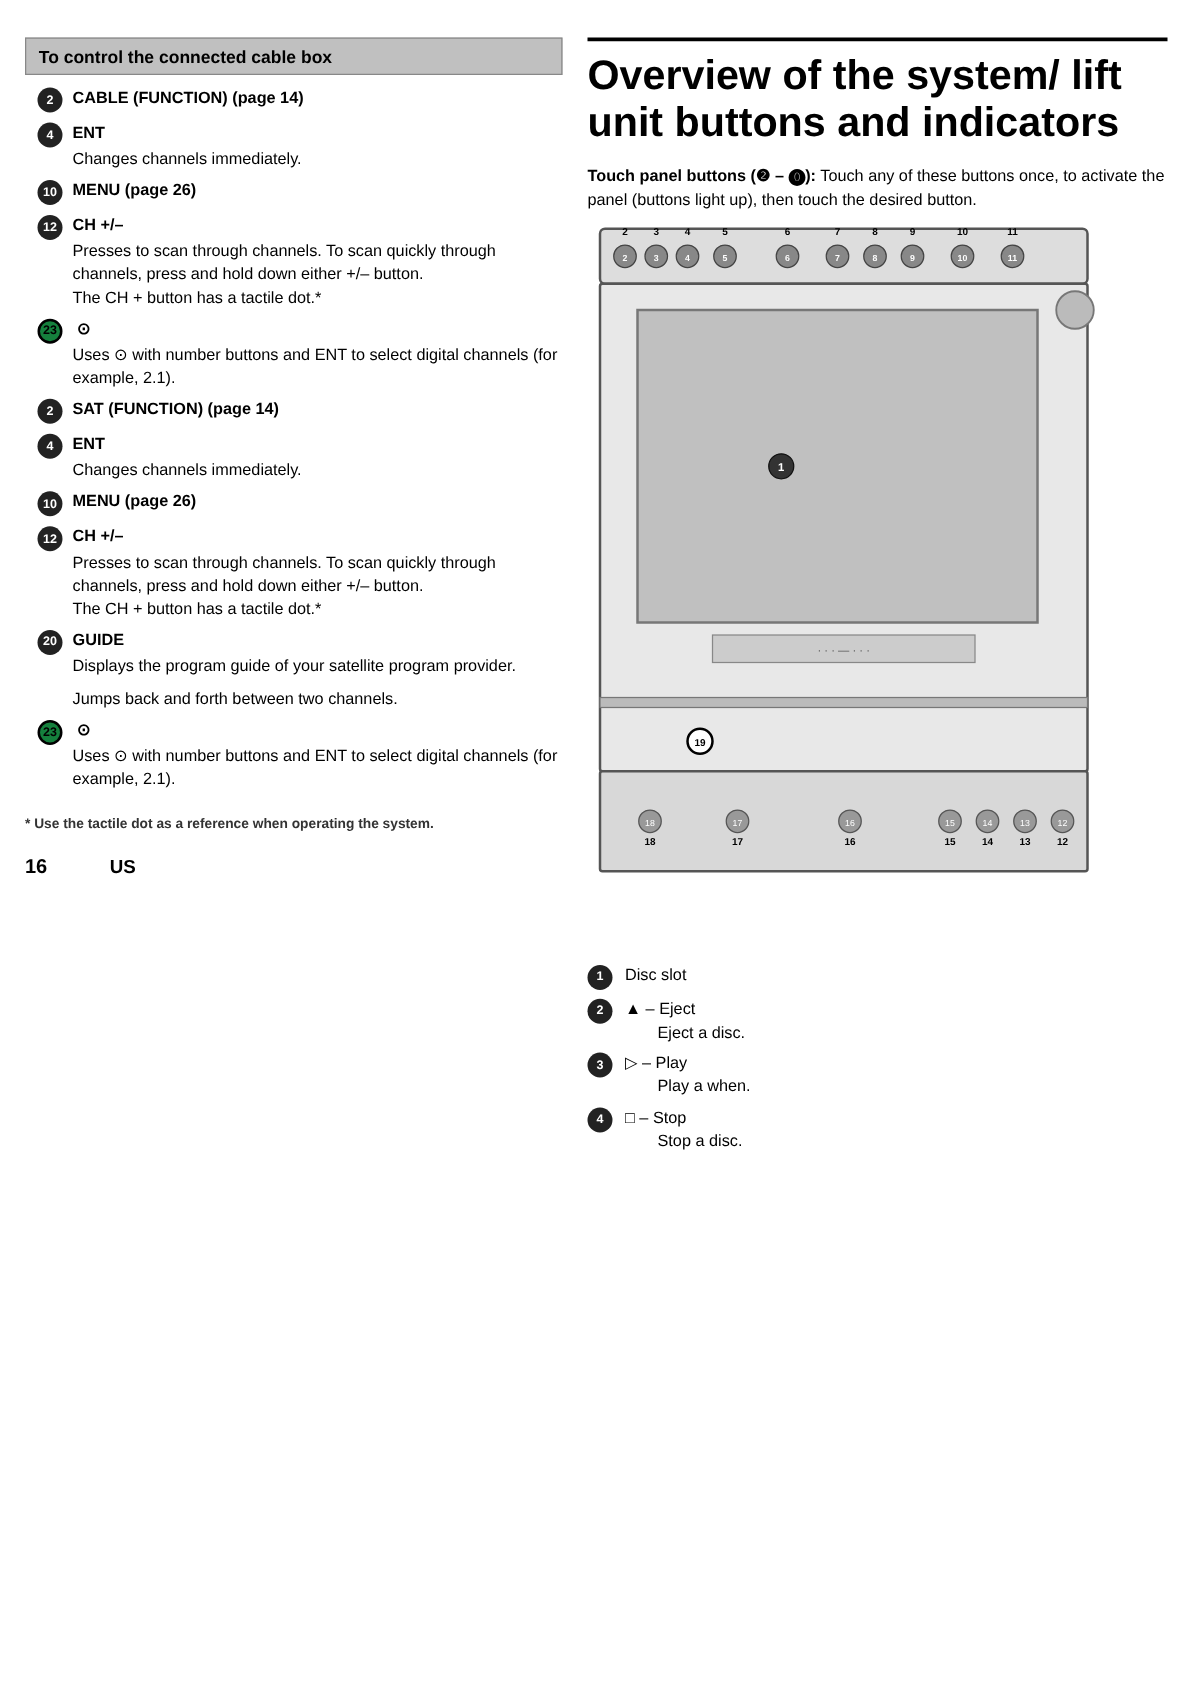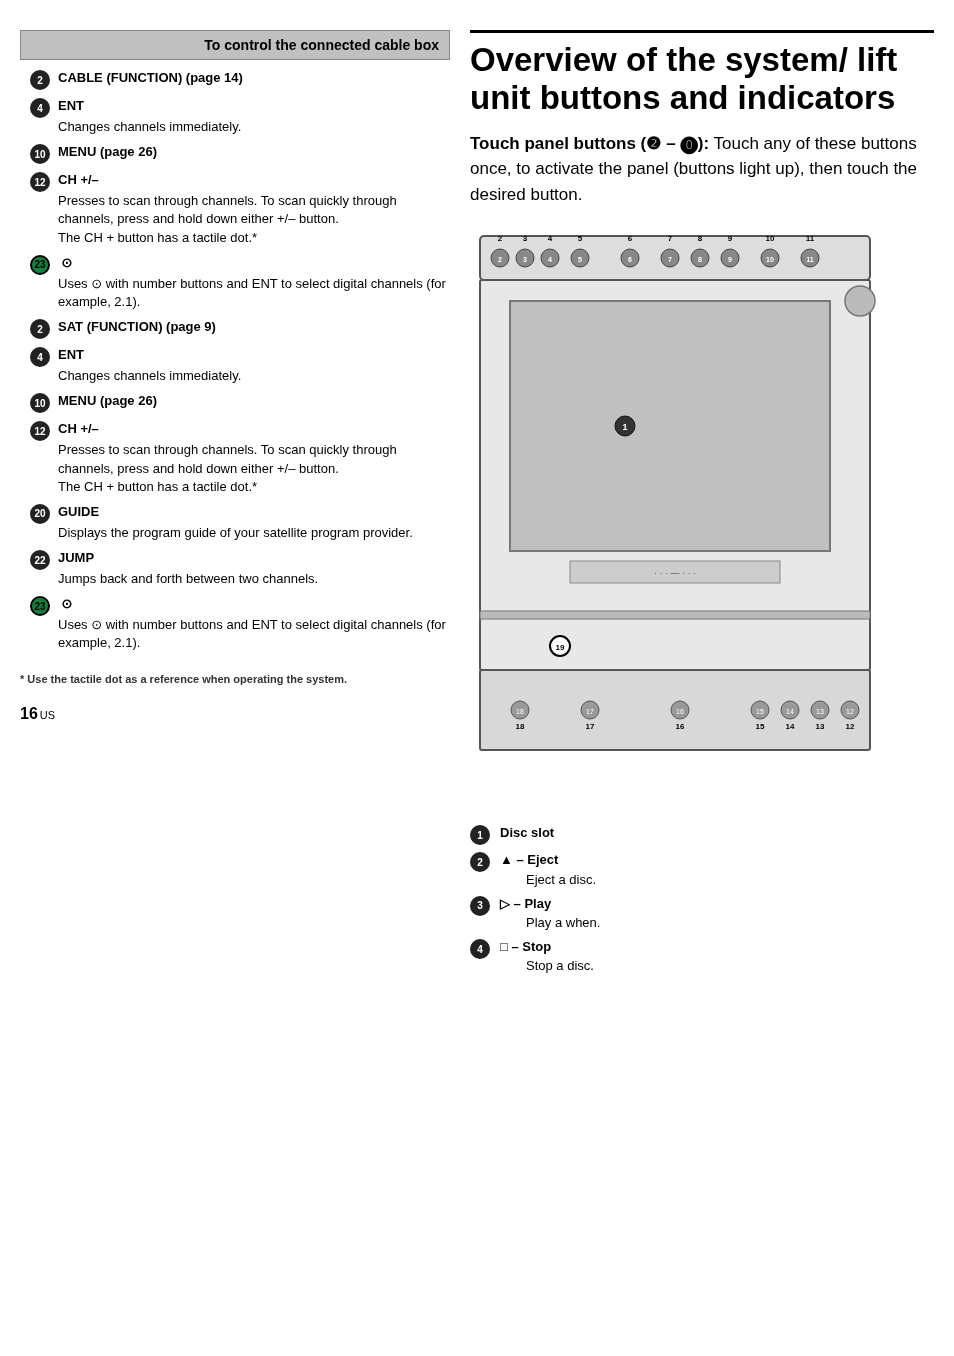--- a/index.html
+++ b/index.html
@@ -29,21 +29,21 @@
     }
 
     
     .section-header {
       background: #c0c0c0;
       border: 1px solid #888;
       padding: 6px 10px;
       font-size: 14px;
       font-weight: bold;
       margin-bottom: 10px;
-      text-align: right;
+      text-align: left;
     }
 
     
     .item {
       margin-bottom: 8px;
       padding-left: 10px;
     }
     .item-title {
       font-weight: bold;
       display: flex;
@@ -86,36 +86,37 @@
     
     .page-num {
       font-size: 16px;
       font-weight: bold;
       margin-top: 20px;
       display: flex;
       align-items: baseline;
       gap: 2px;
     }
     .page-num .us {
-      font-size: 11px;
-      font-weight: normal;
+      font-size: 15px;
+      font-weight: bold;
+      margin-left: 48px;
     }
 
     
     .right-title {
       font-size: 33px;
       font-weight: bold;
       line-height: 1.15;
       border-top: 3px solid #000;
       padding-top: 8px;
       margin-bottom: 14px;
     }
     .touch-panel-note {
-      font-size: 17px;
-      margin-bottom: 24px;
+      font-size: 13px;
+      margin-bottom: 8px;
       line-height: 1.5;
     }
     .touch-panel-note strong {
       font-weight: bold;
     }
 
     
     .legend {
       margin-top: 20px;
     }
@@ -126,21 +127,21 @@
       gap: 6px;
     }
     .legend-item .circle-num {
       flex-shrink: 0;
       margin-top: 1px;
     }
     .legend-text {
       line-height: 1.4;
     }
     .legend-text strong {
-      font-weight: bold;
+      font-weight: normal;
     }
     .legend-desc {
       font-size: 13px;
       padding-left: 26px;
       margin-top: 1px;
       line-height: 1.4;
       text-align: right;
     }
 
     
@@ -197,21 +198,21 @@
       </div>
       <div class="item-body">
         Uses ⊙ with number buttons and ENT to select digital channels (for example, 2.1).
       </div>
     </div>
 
 
     <div class="item">
       <div class="item-title">
         <span class="circle-num">2</span>
-        <span>SAT (FUNCTION) (page 9)</span>
+        <span>SAT (FUNCTION) (page 14)</span>
       </div>
     </div>
 
     <div class="item">
       <div class="item-title">
         <span class="circle-num">4</span>
         <span>ENT</span>
       </div>
       <div class="item-body">Changes channels immediately.</div>
     </div>
@@ -235,24 +236,20 @@
 
     <div class="item">
       <div class="item-title">
         <span class="circle-num">20</span>
         <span>GUIDE</span>
       </div>
       <div class="item-body">Displays the program guide of your satellite program provider.</div>
     </div>
 
     <div class="item">
-      <div class="item-title">
-        <span class="circle-num">22</span>
-        <span>JUMP</span>
-      </div>
       <div class="item-body">Jumps back and forth between two channels.</div>
     </div>
 
     <div class="item">
       <div class="item-title">
         <span class="circle-num light">23</span>
         <span>&nbsp;⊙</span>
       </div>
       <div class="item-body">
         Uses ⊙ with number buttons and ENT to select digital channels (for example, 2.1).

